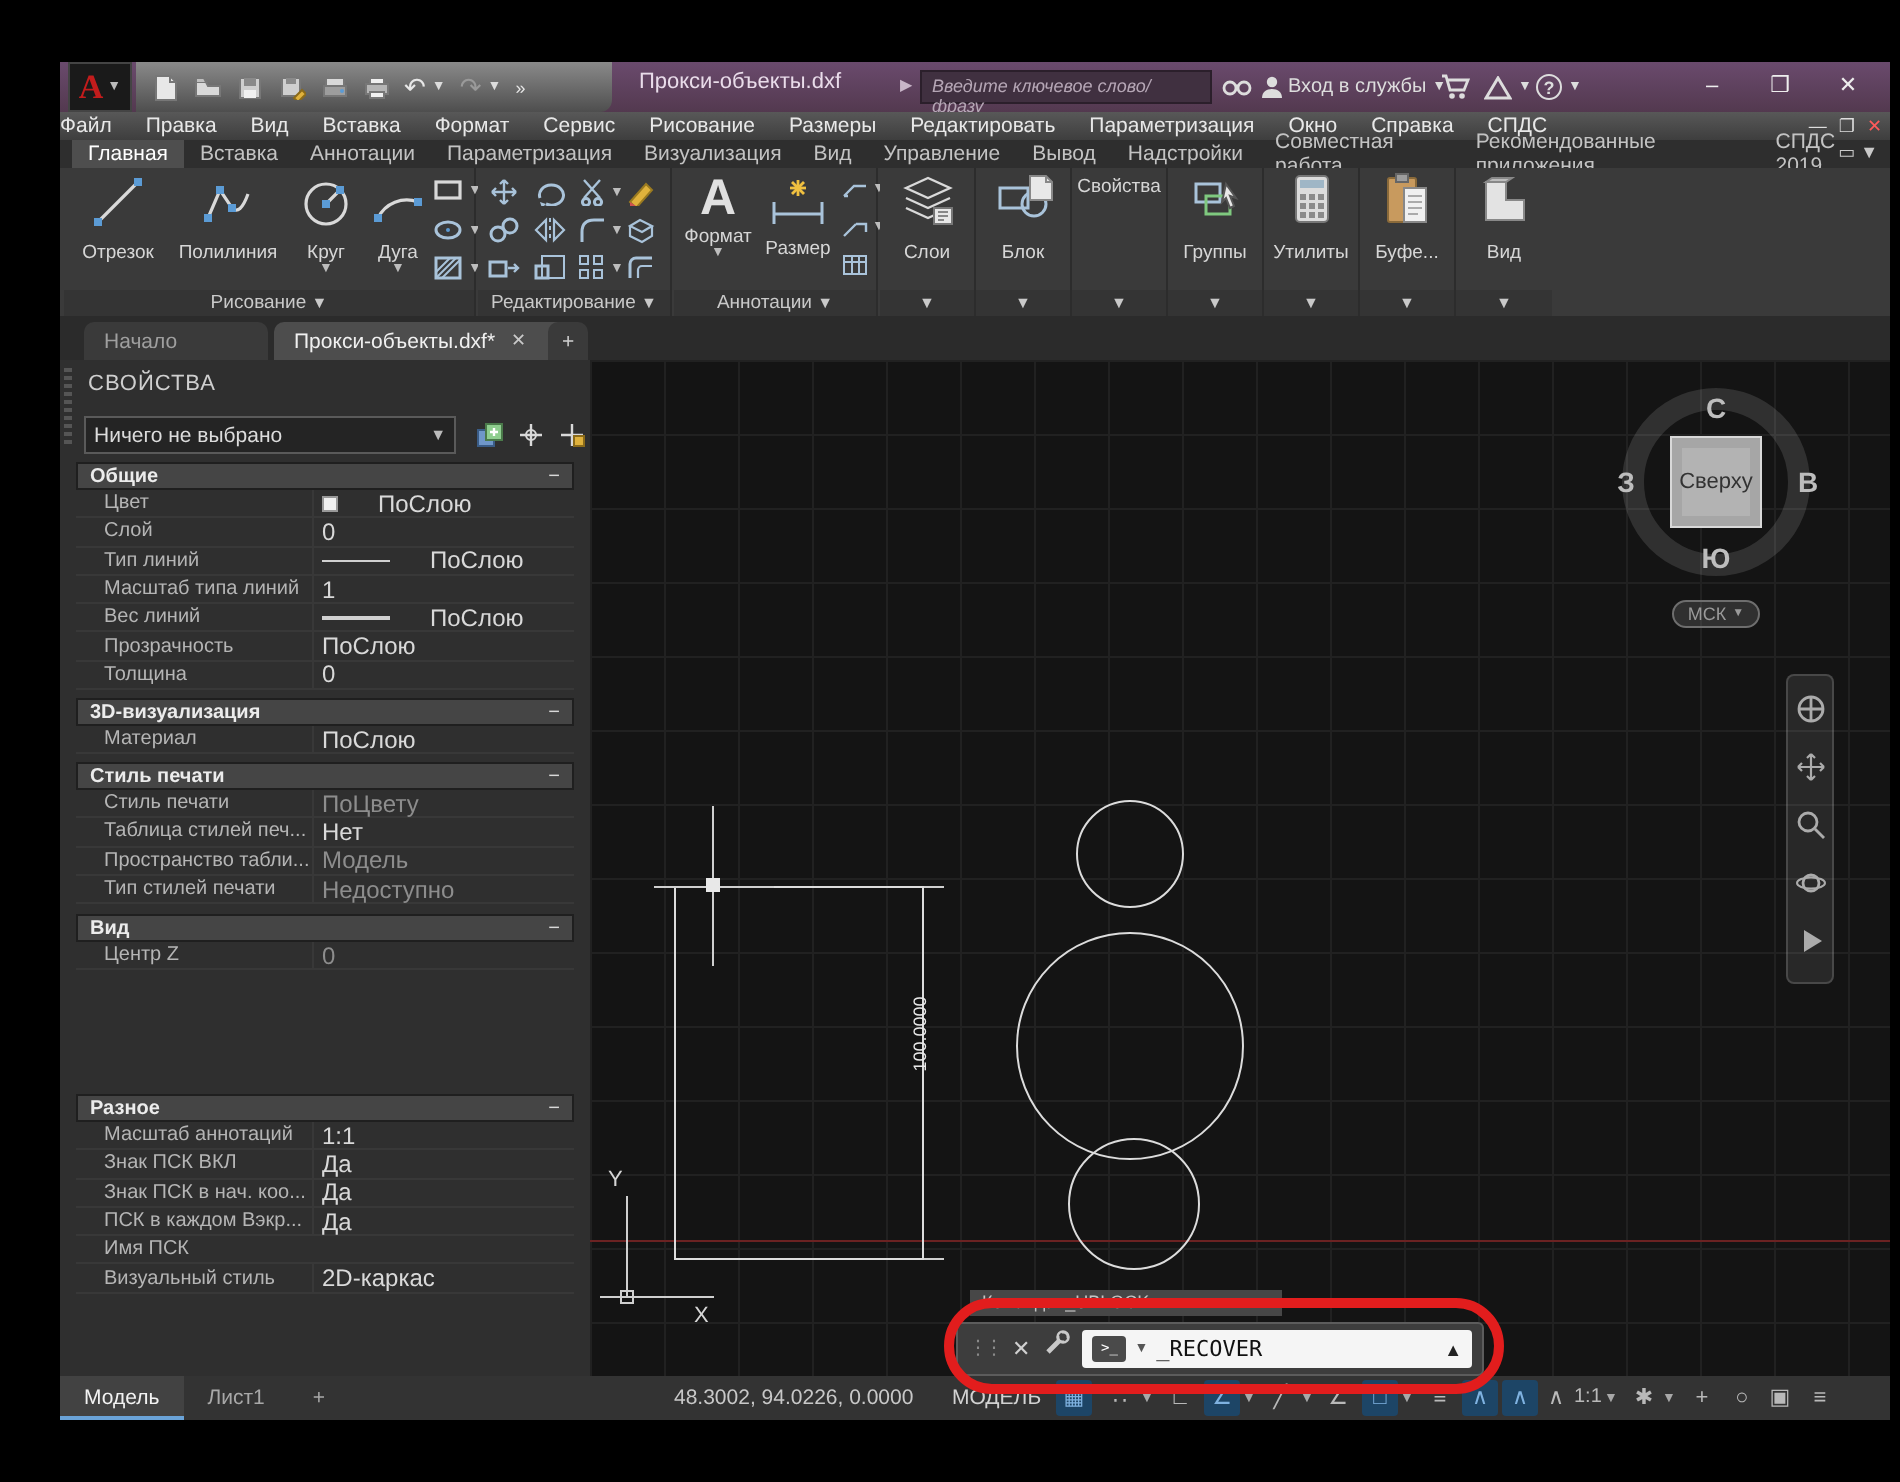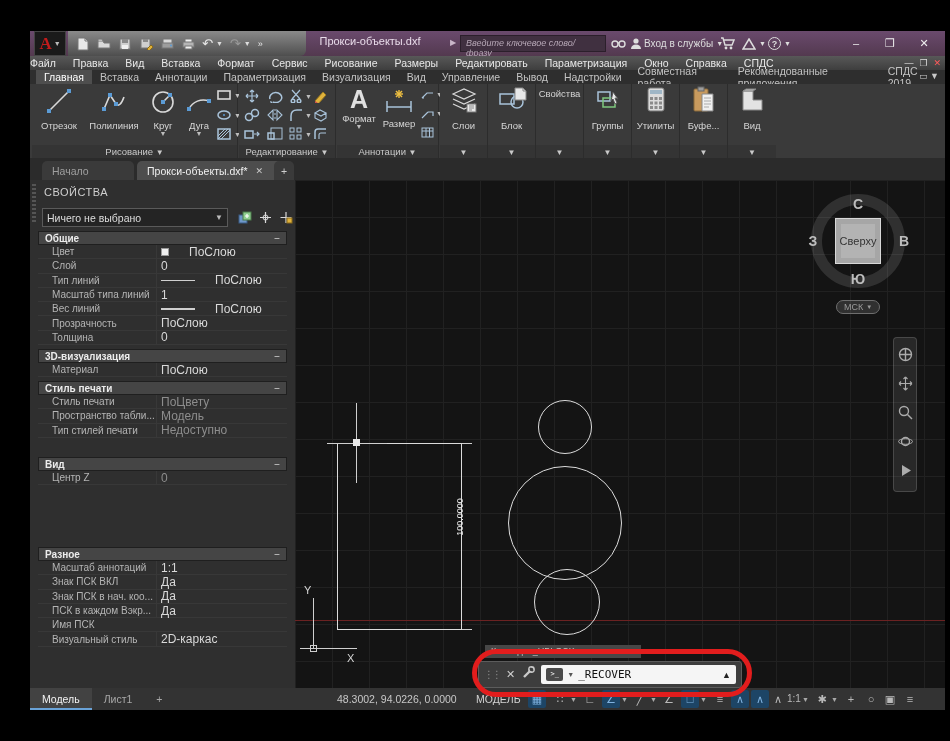--- a/index.html
+++ b/index.html
@@ -676,20 +676,24 @@
     <div class="section" style="top:201px;">
       <div class="shdr">
         <span>Стиль печати</span>
         <span class="minus">−</span>
         </div>
       <div class="prow">
         <span class="plabel">Стиль печати</span>
         <span class="pvalue dim">ПоЦвету</span>
         </div>
       <div class="prow">
+        <span class="plabel">Таблица стилей печ...</span>
+        <span class="pvalue">Нет</span>
+        </div>
+      <div class="prow">
         <span class="plabel">Пространство табли...</span>
         <span class="pvalue dim">Модель</span>
         </div>
       <div class="prow">
         <span class="plabel">Тип стилей печати</span>
         <span class="pvalue dim">Недоступно</span>
         </div>
     </div>
 
     <div class="section" style="top:277px;">

